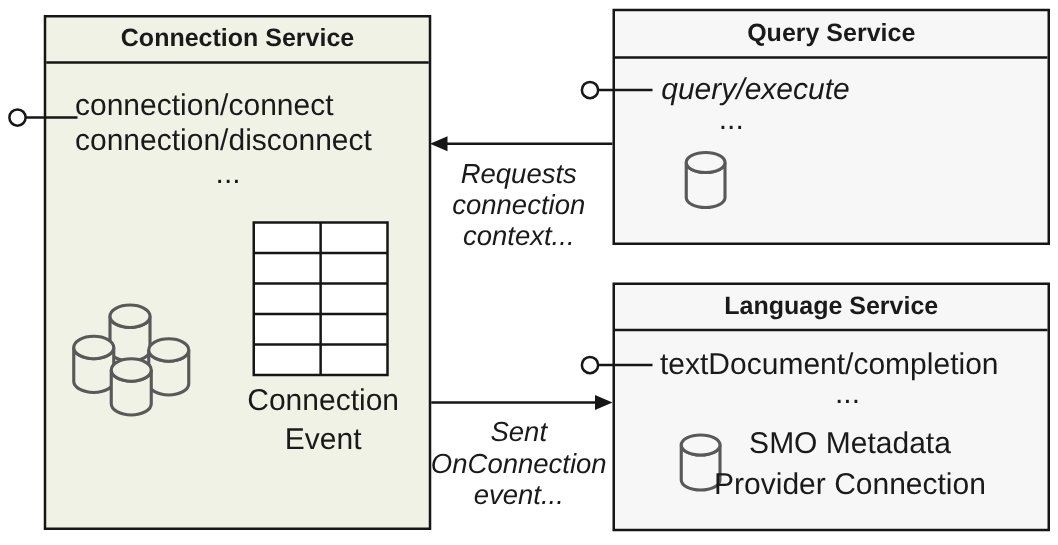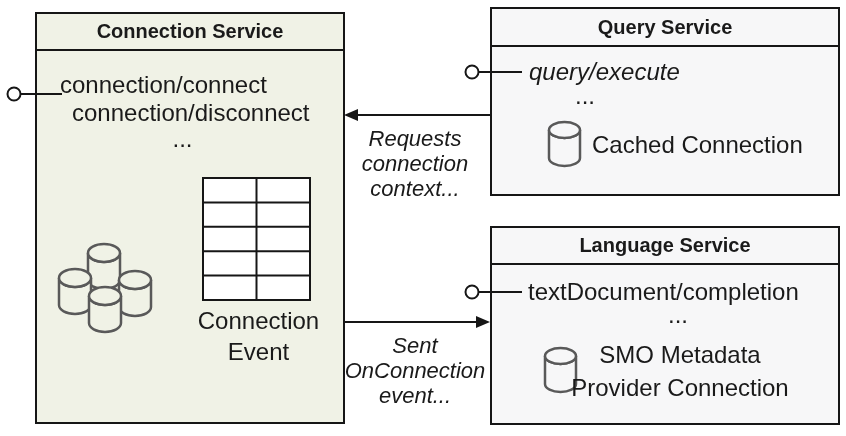--- a/index.html
+++ b/index.html
@@ -149,32 +149,31 @@
       <ellipse class="cyl-s" cx="564.5" cy="130" rx="15.5" ry="8"></ellipse>
     </g>
 
     <g>
       <path class="cyl-s" d="M 545 356 L 545 384 A 15.5 8 0 0 0 576 384 L 576 356 A 15.5 8 0 0 1 545 356 Z"></path>
       <ellipse class="cyl-s" cx="560.5" cy="356" rx="15.5" ry="8"></ellipse>
     </g>
   </svg>
 
   <div class="txt" style="left:60px; top:71px;">connection/connect</div>
-  <div class="txt" style="left:72px; top:99px;">connection/disconnect</div>
+  <div class="txt" style="left:60px; top:99px;">connection/disconnect</div>
   <div class="txt center" style="left:60px; top:125px; width:245px;">...</div>
 
 
   <div class="txt center" style="left:186px; top:305px; width:145px; line-height:31px;">
     <span>Connection</span>
     <span>Event</span>
   </div>
 
   <div class="txt" style="left:529px; top:58px;font-style:italic;">query/execute</div>
   <div class="txt center" style="left:529px; top:82px; width:112px;">...</div>
-  <div class="txt" style="left:592px; top:131px;">Cached Connection</div>
 
   <div class="txt" style="left:528px; top:278px;">textDocument/completion</div>
   <div class="txt center" style="left:628px; top:301px; width:100px;">...</div>
   <div class="txt center" style="left:520px; top:338px; width:320px; line-height:33px;">
     <span>SMO Metadata</span>
     <span>Provider Connection</span>
   </div>
 
   <div class="edge-label" style="left:345px; top:126px; width:140px;">
     <span>Requests</span>

